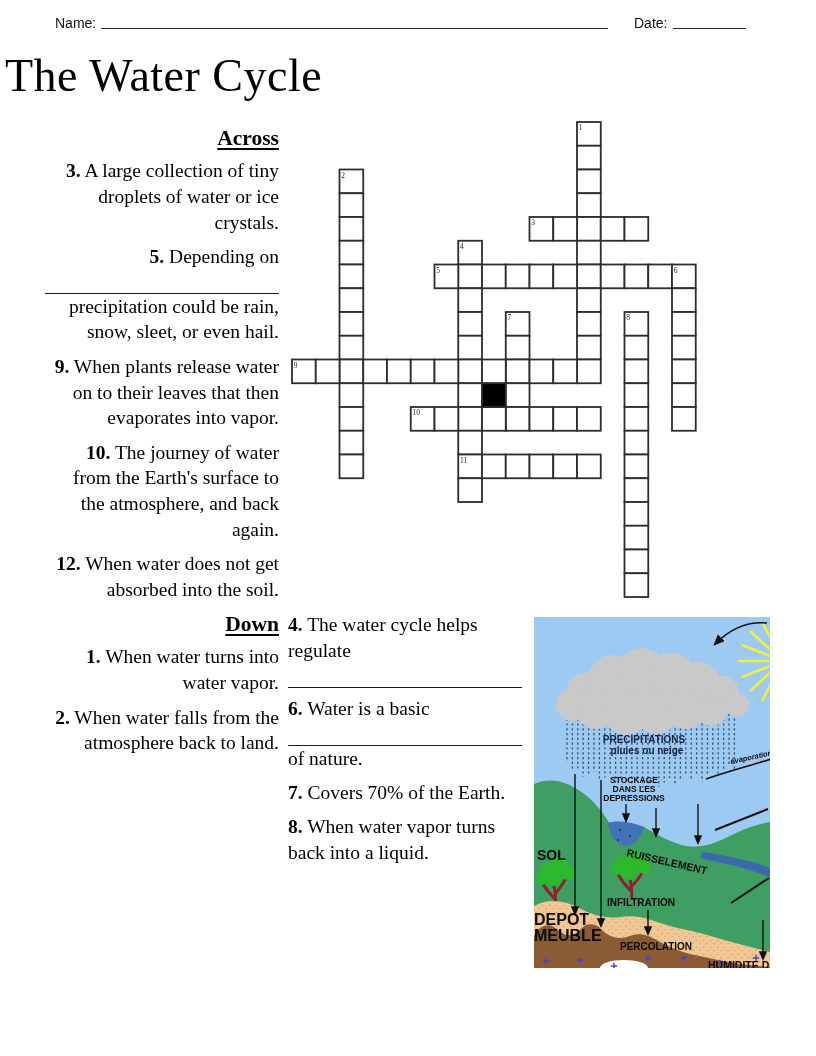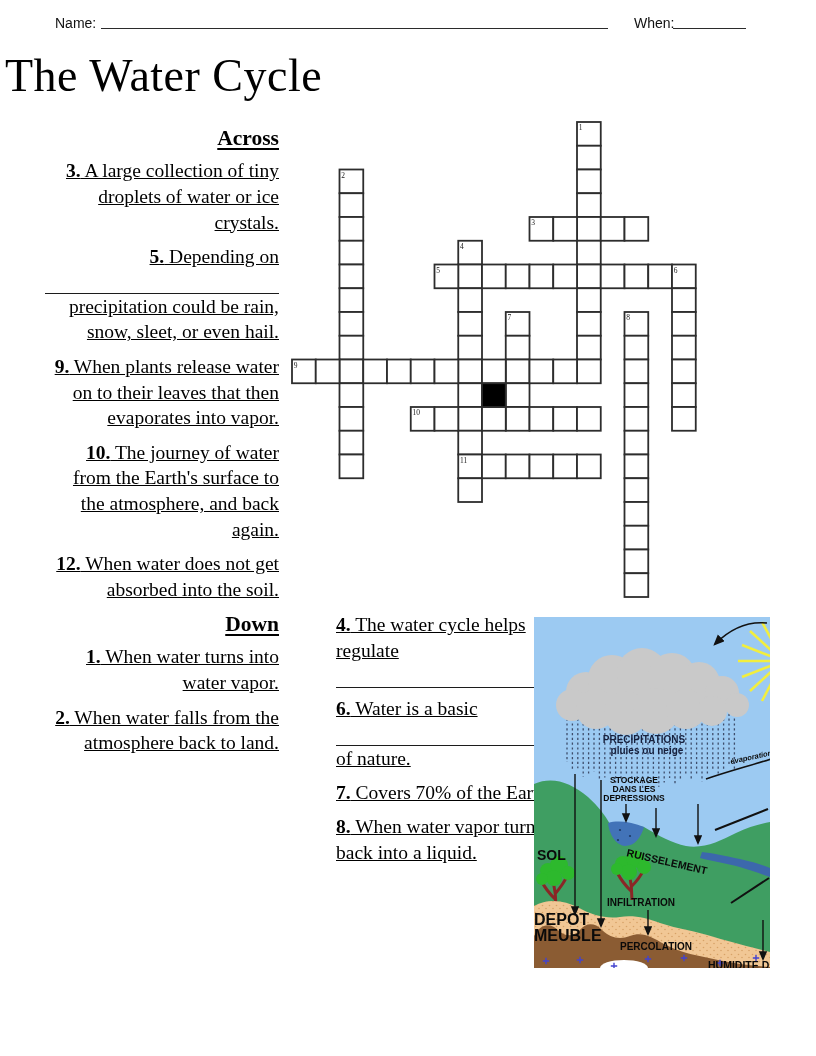--- a/index.html
+++ b/index.html
@@ -15,43 +15,43 @@
   #date-label{left:634px;}
   #date-line{left:673px;width:73px;}
 
   
   .title{position:absolute;left:0;right:0;top:31px;margin:5px;text-align:left;
          font:400 46px/56px "Liberation Serif",serif;color:#000;letter-spacing:.5px;}
 
   
   .clue-col{position:absolute;font:19.5px/25.8px "Liberation Serif",serif;color:#000;}
   #col-left{left:45px;top:113px;width:234px;text-align:right;}
-  #col-mid{left:288px;top:600px;width:234px;margin-left:48px;}
+  #col-mid{left:288px;top:600px;width:234px;}
   .clue-heading{font-size:21.5px;font-weight:bold;margin:0 0 6px 0;line-height:27px;}
   .clue-heading .hd{text-decoration:underline;text-underline-offset:3px;text-decoration-thickness:2px;}
-  .clue{margin:0 0 8.5px 0;text-decoration:underline;}
+  .clue{margin:0 0 8.5px 0;}
   .clue .num{font-weight:bold;}
   .blank{display:block;height:23px;border-bottom:1.7px solid #1c1c1c;}
 
   
   #grid{position:absolute;left:291px;top:109px;}
   #grid text{font-family:"Liberation Serif",serif;}
 
   
   #illus{position:absolute;left:534px;top:605px;}
   #illus text{font-family:"Liberation Sans",sans-serif;font-weight:bold;}
 </style>
 </head>
 <body>
 
 <div class="page">
 
   <div class="hdr-label" id="name-label">Name:</div>
   <div class="hline" id="name-line"></div>
-  <div class="hdr-label" id="date-label">When:</div>
+  <div class="hdr-label" id="date-label">Date:</div>
   <div class="hline" id="date-line"></div>
 
   <h1 class="title">The Water Cycle</h1>
 
   <div class="clue-col" id="col-left">
       <div class="clue-heading"><span class="hd">Across</span></div>
       <div class="clue"><span class="num">3.</span> A large collection of tiny droplets of water or ice crystals.</div>
       <div class="clue"><span class="num">5.</span> Depending on<span class="blank"></span> precipitation could be rain, snow, sleet, or even hail.</div>
       <div class="clue"><span class="num">9.</span> When plants release water on to their leaves that then evaporates into vapor.</div>
       <div class="clue"><span class="num">10.</span> The journey of water from the Earth's surface to the atmosphere, and back again.</div>

